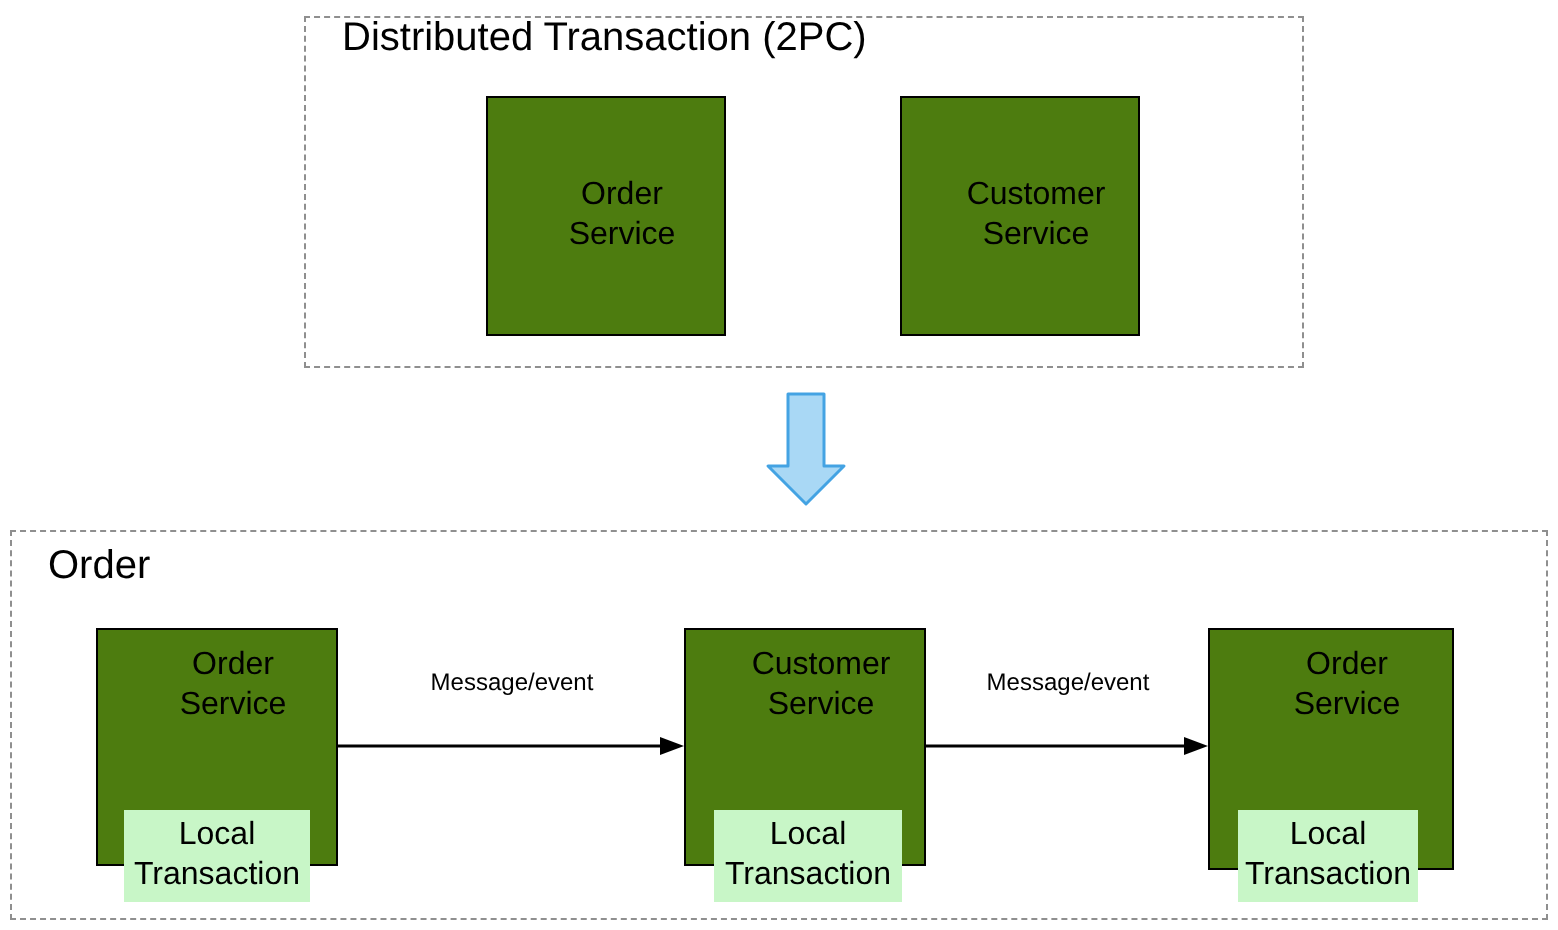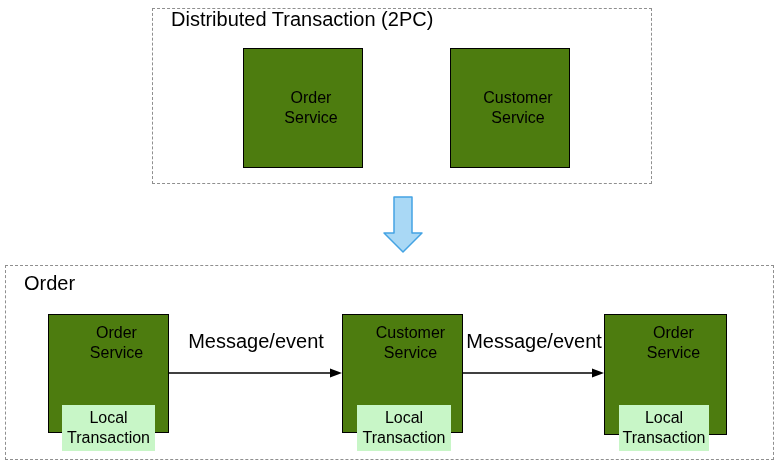--- a/index.html
+++ b/index.html
@@ -101,21 +101,21 @@
   .down-arrow-shape {
     fill: var(--transition-arrow-fill, #a9d8f5);
     stroke: var(--transition-arrow-stroke, #44a3e3);
     stroke-width: 1.5;
     stroke-linejoin: round;
   }
 
   .arrow-label {
     position: absolute;
     width: 160px;
-    font-size: 20px;
+    font-size: 12px;
     line-height: 20px;
     text-align: center;
     top: 331px;
     white-space: nowrap;
   }
   .arrow-label-1 { left: 176px; }
   .arrow-label-2 { left: 454px; }
 </style>
 </head>
 <body>

